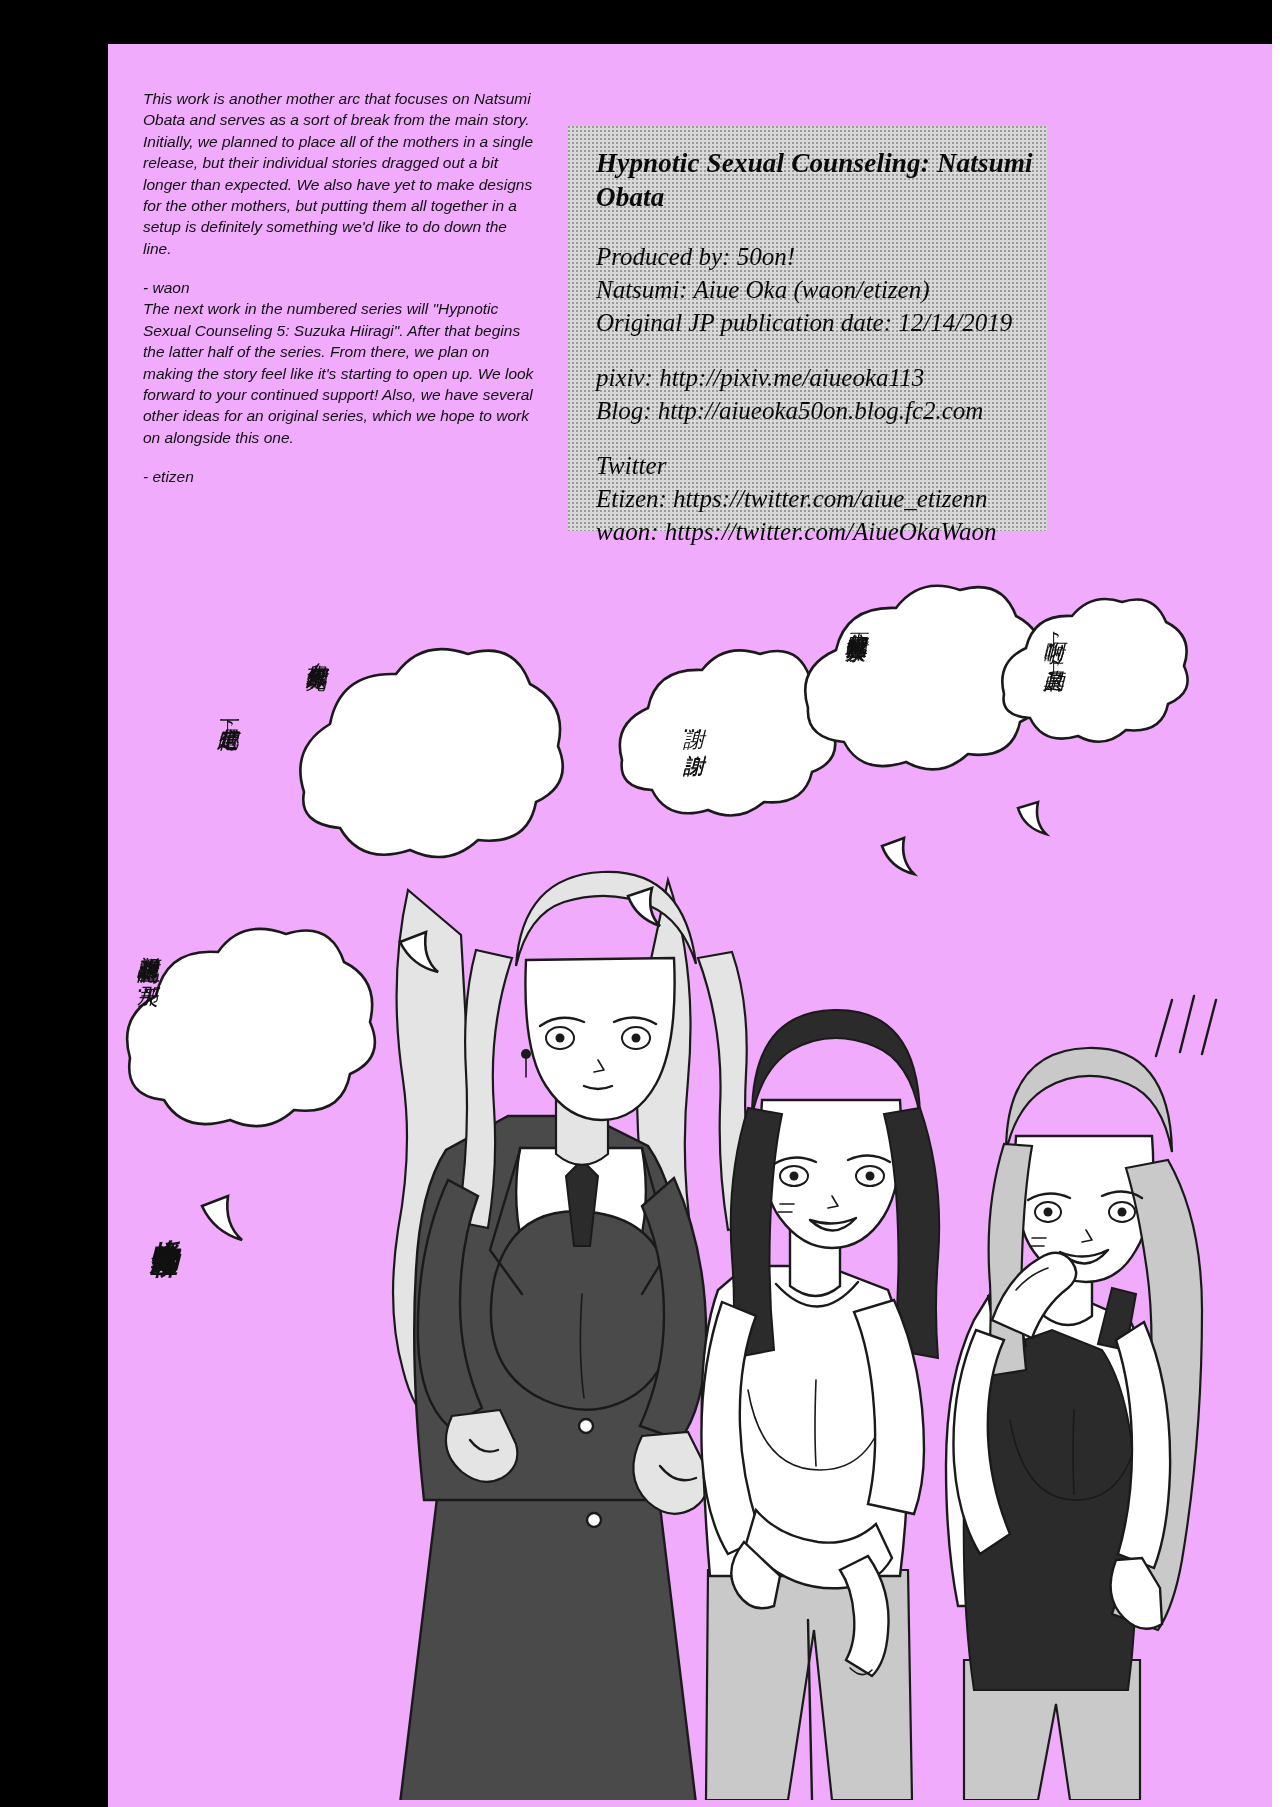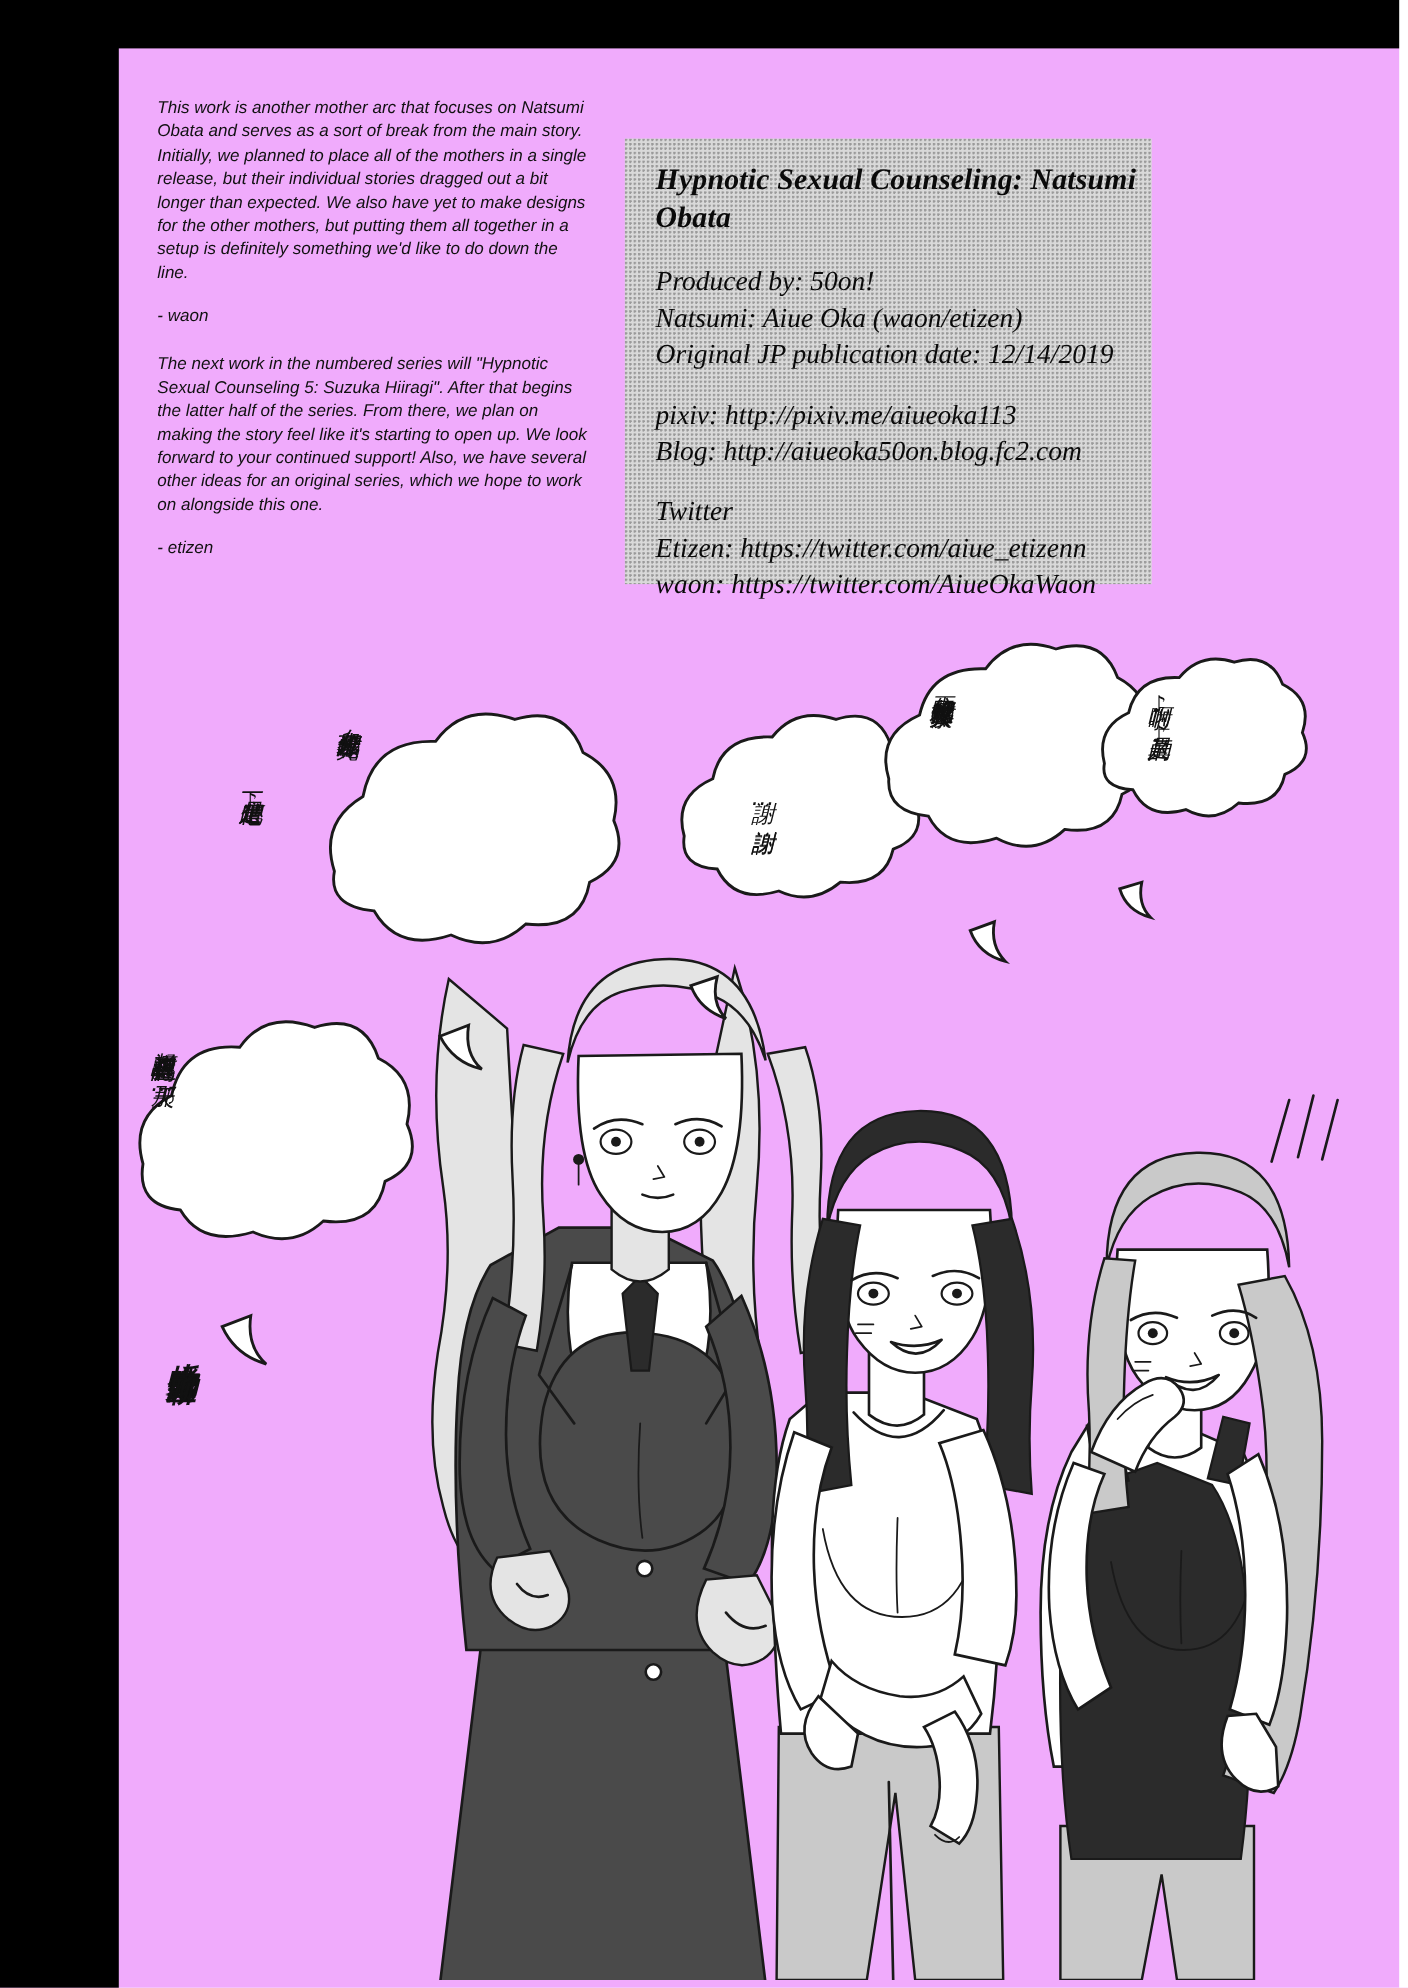--- a/index.html
+++ b/index.html
@@ -51,21 +51,21 @@
     color: #111111;
     font-family: "Liberation Sans", sans-serif;
   }
   .afterword p {
     margin: 0 0 18px 0;
     text-align: left;
   }
   .afterword .signature {
     margin: 0 0 0 0;
   }
-  .afterword .block2 { margin-top: 22px; }
+  .afterword .block2 { }
 
   
   .credits {
     position: absolute;
     left: 568px;
     top: 78px;
     width: 479px;
     height: 405px;
     background-color: #d9d9d9;
     background-image:

